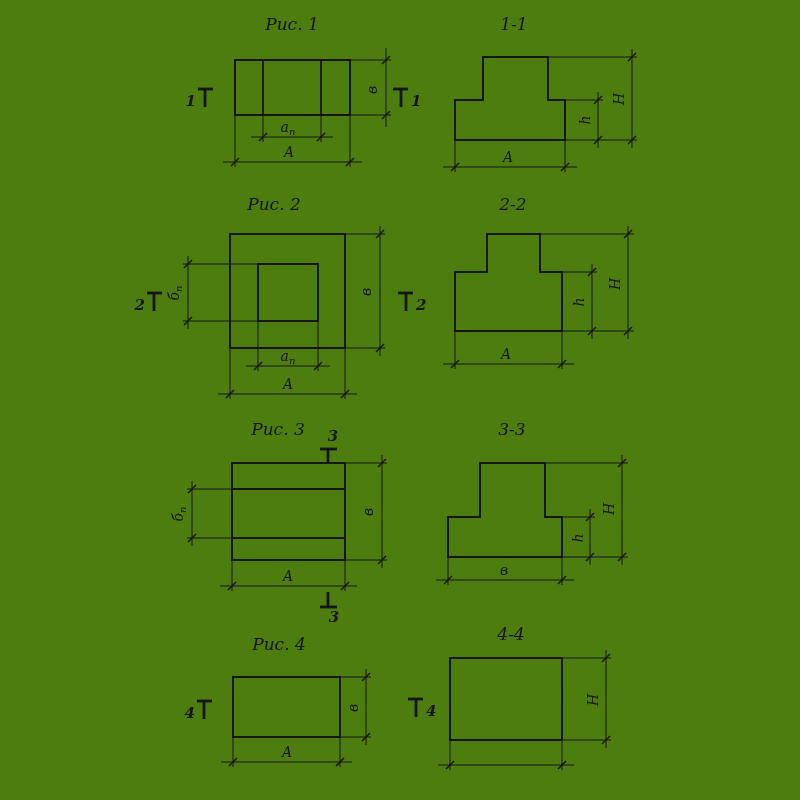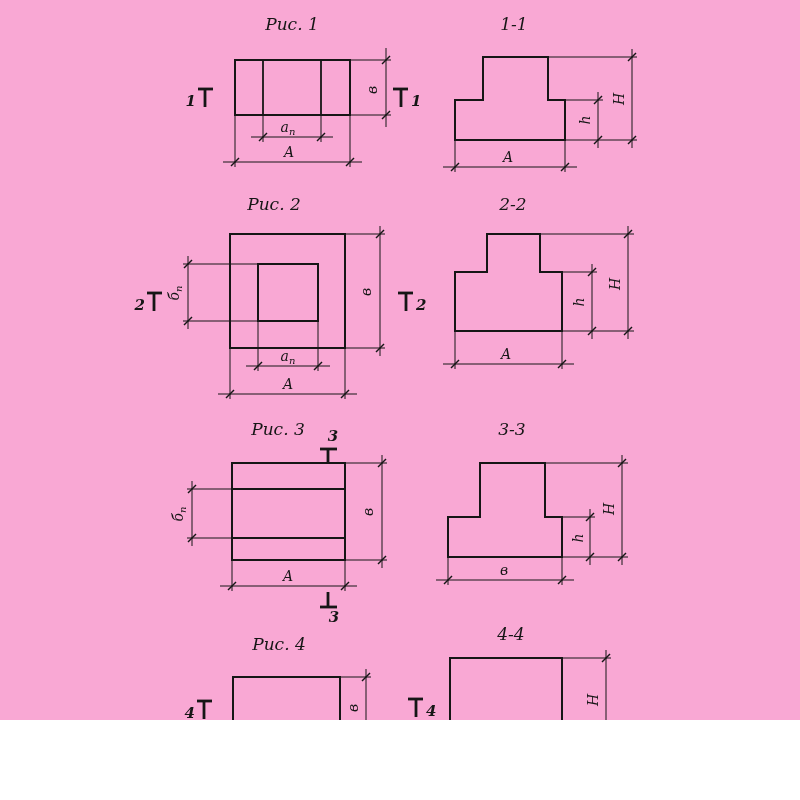--- a/index.html
+++ b/index.html
@@ -1,16 +1,16 @@
 <!DOCTYPE html>
 <html><head>
 <meta charset="utf-8">
 <style>
   html,body{margin:0;padding:0;background:#ffffff;}
-  .sheet{position:relative;width:800px;height:720px;background:#f9a8d4;overflow:hidden;}
+  .sheet{position:relative;width:800px;height:800px;background:#4d7c0f;overflow:hidden;}
   svg{display:block;}
   svg text{fill:#161616;font-family:"DejaVu Serif",serif;font-style:italic;}
   .obj{stroke:#161616;stroke-width:2;fill:none;stroke-linecap:square;}
   .mid{stroke:#161616;stroke-width:1.8;fill:none;}
   .thin{stroke:#161616;stroke-width:1;fill:none;}
   .tick{stroke:#161616;stroke-width:1.5;}
   .cut{stroke:#161616;stroke-width:2.8;}
   .t-title{font-size:17px;}
   .t-dim{font-size:14px;}
   .t-sub{font-size:10px;}

